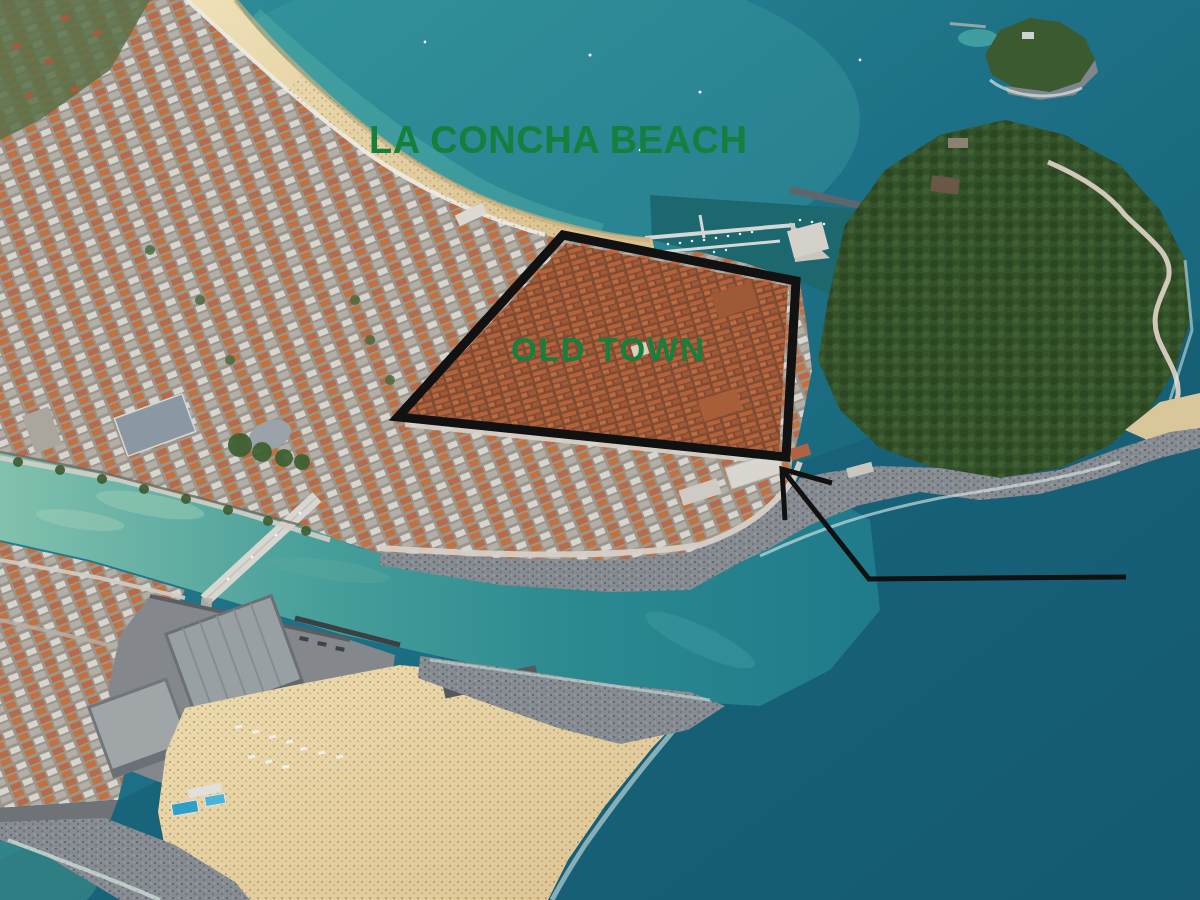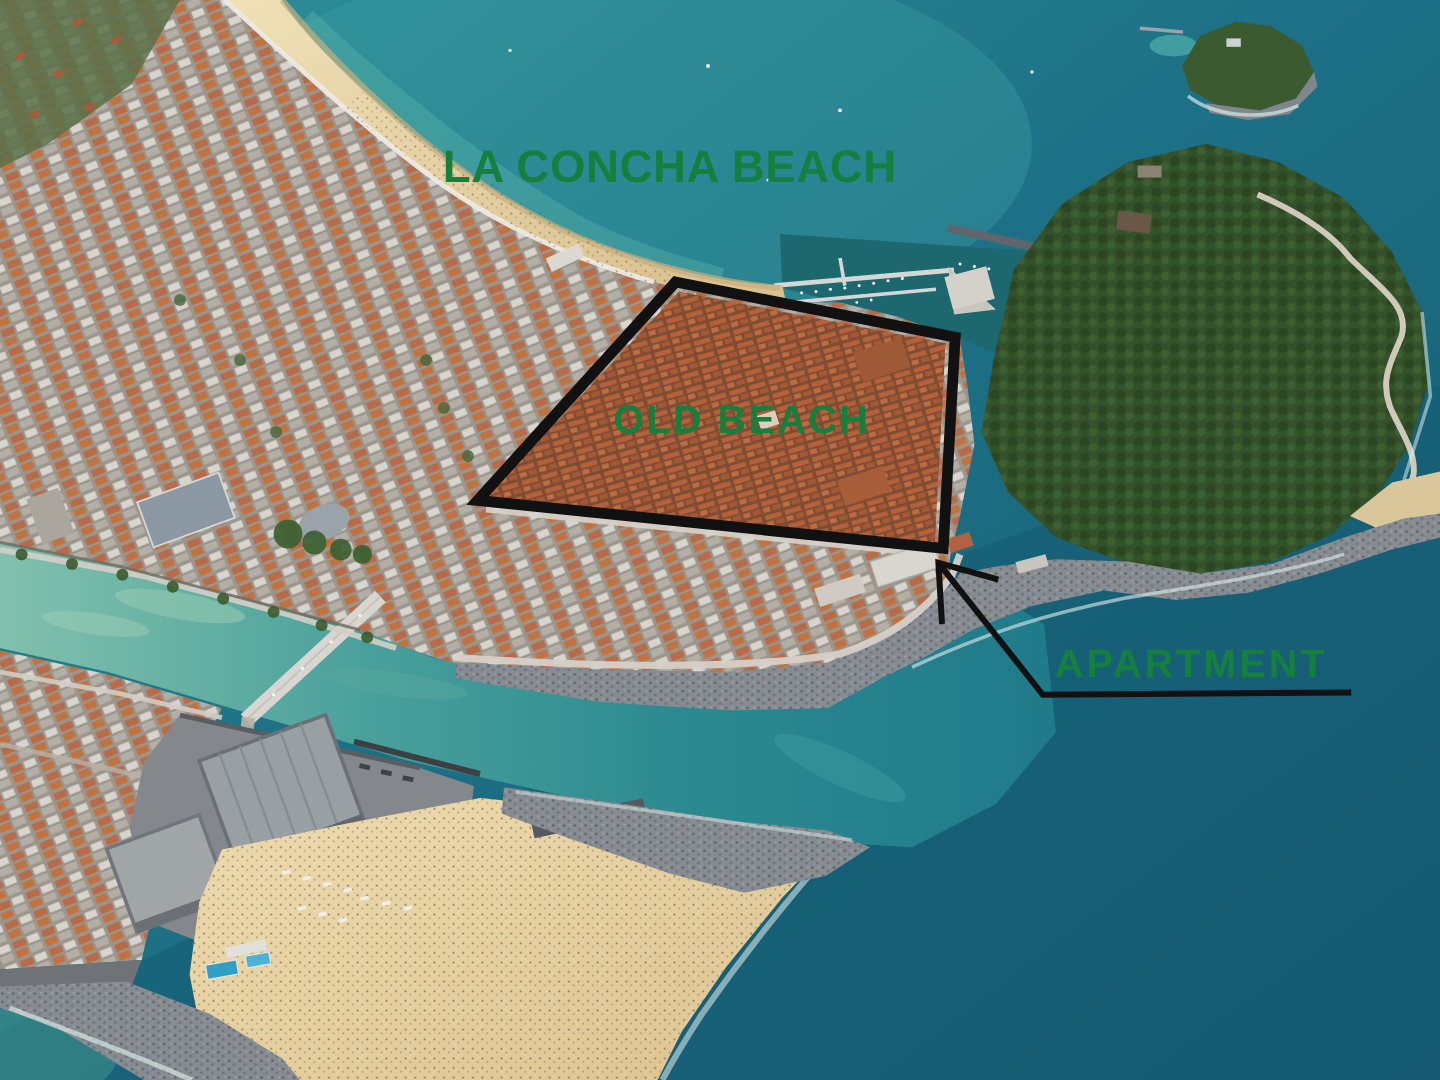--- a/index.html
+++ b/index.html
@@ -291,15 +291,14 @@
 </g>
 
 <g>
   <polygon class="anno anno-poly" points="563,235 796,281 786,457 398,417"></polygon>
   <polyline class="anno anno-arrow" points="782,469 869,579 1126,577"></polyline>
   <polyline class="anno anno-arrow" points="832,483 782,469 785,520"></polyline>
 </g>
 </svg>
 
 <div class="map-label" id="lbl-beach">LA CONCHA BEACH</div>
-<div class="map-label" id="lbl-oldtown">OLD BEACH</div>
-<div class="map-label" id="lbl-apartment">APARTMENT</div>
+<div class="map-label" id="lbl-oldtown">OLD TOWN</div>
 </div>
 
 </body></html>

